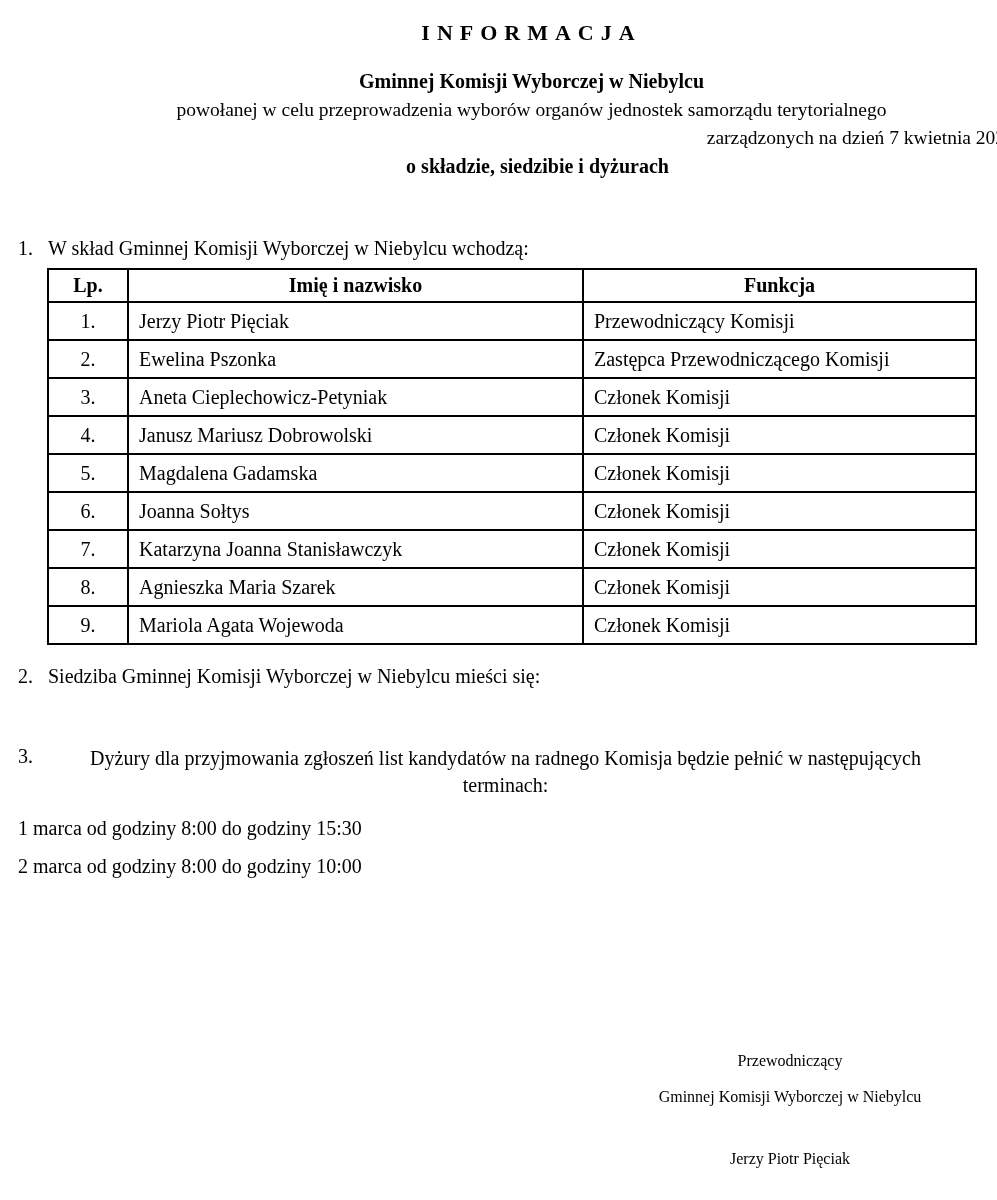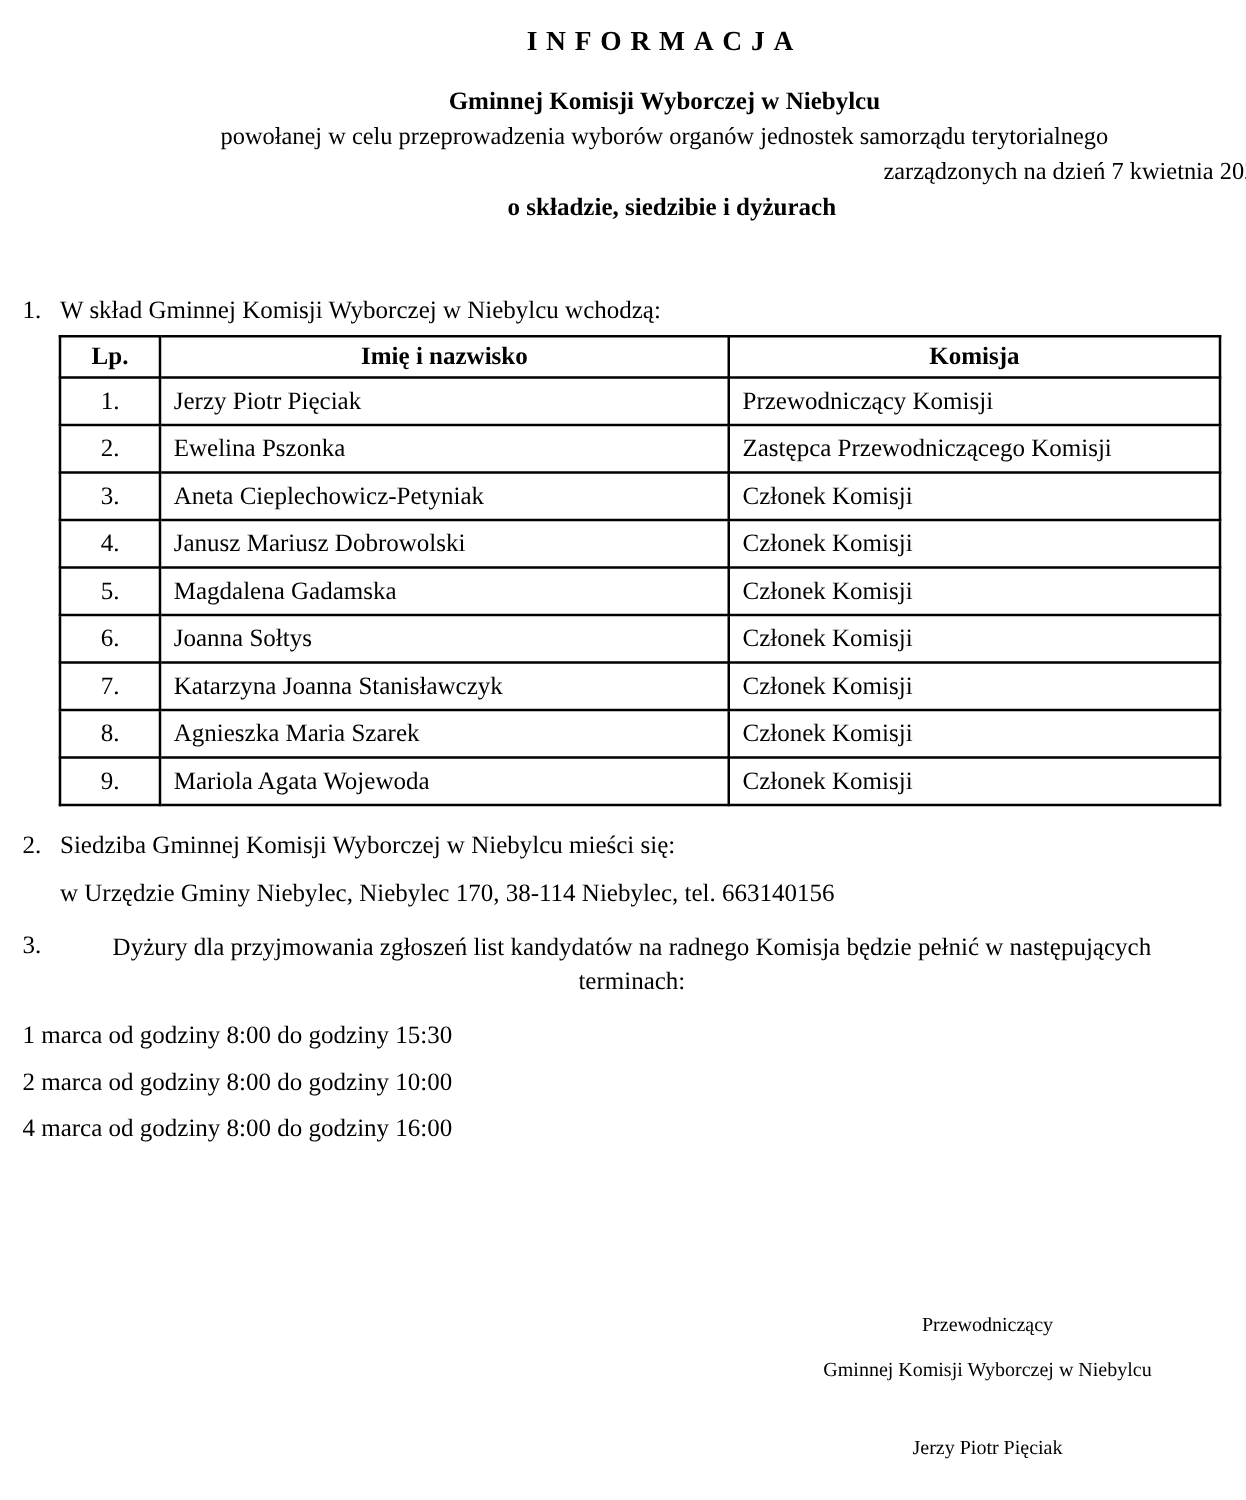--- a/index.html
+++ b/index.html
@@ -115,21 +115,21 @@
   <table class="commission">
     <colgroup>
       <col class="col-lp">
         <col class="col-name">
         <col class="col-func">
     </colgroup>
     <thead>
       <tr>
         <th>Lp.</th>
         <th>Imię i nazwisko</th>
-        <th>Komisja</th>
+        <th>Funkcja</th>
       </tr>
     </thead>
     <tbody>
       <tr>
         <td class="lp-cell">1.</td>
         <td>Jerzy Piotr Pięciak</td>
         <td>Przewodniczący Komisji</td>
       </tr>
       <tr>
         <td class="lp-cell">2.</td>
@@ -172,31 +172,29 @@
         <td>Członek Komisji</td>
       </tr>
     </tbody>
   </table>
 
   <div class="list-item item2">
     <span class="list-num">2.</span>
     <span class="list-text">Siedziba Gminnej Komisji Wyborczej w Niebylcu mieści się:</span>
   </div>
 
-  <div class="address-line">w Urzędzie Gminy Niebylec, Niebylec 170, 38-114 Niebylec, tel. 663140156</div>
 
   <div class="list-item item3">
     <span class="list-num">3.</span>
     <span class="list-text">Dyżury dla przyjmowania zgłoszeń list kandydatów na radnego Komisja będzie pełnić w następujących terminach:</span>
   </div>
 
   <div class="schedule">
     <div class="schedule-line">1 marca od godziny 8:00 do godziny 15:30</div>
     <div class="schedule-line">2 marca od godziny 8:00 do godziny 10:00</div>
-    <div class="schedule-line">4 marca od godziny 8:00 do godziny 16:00</div>
   </div>
 
   <div class="signature">
     <div class="sig-role1">Przewodniczący</div>
     <div class="sig-role2">Gminnej Komisji Wyborczej w Niebylcu</div>
     <div class="sig-name">Jerzy Piotr Pięciak</div>
   </div>
 
 </div>
 

